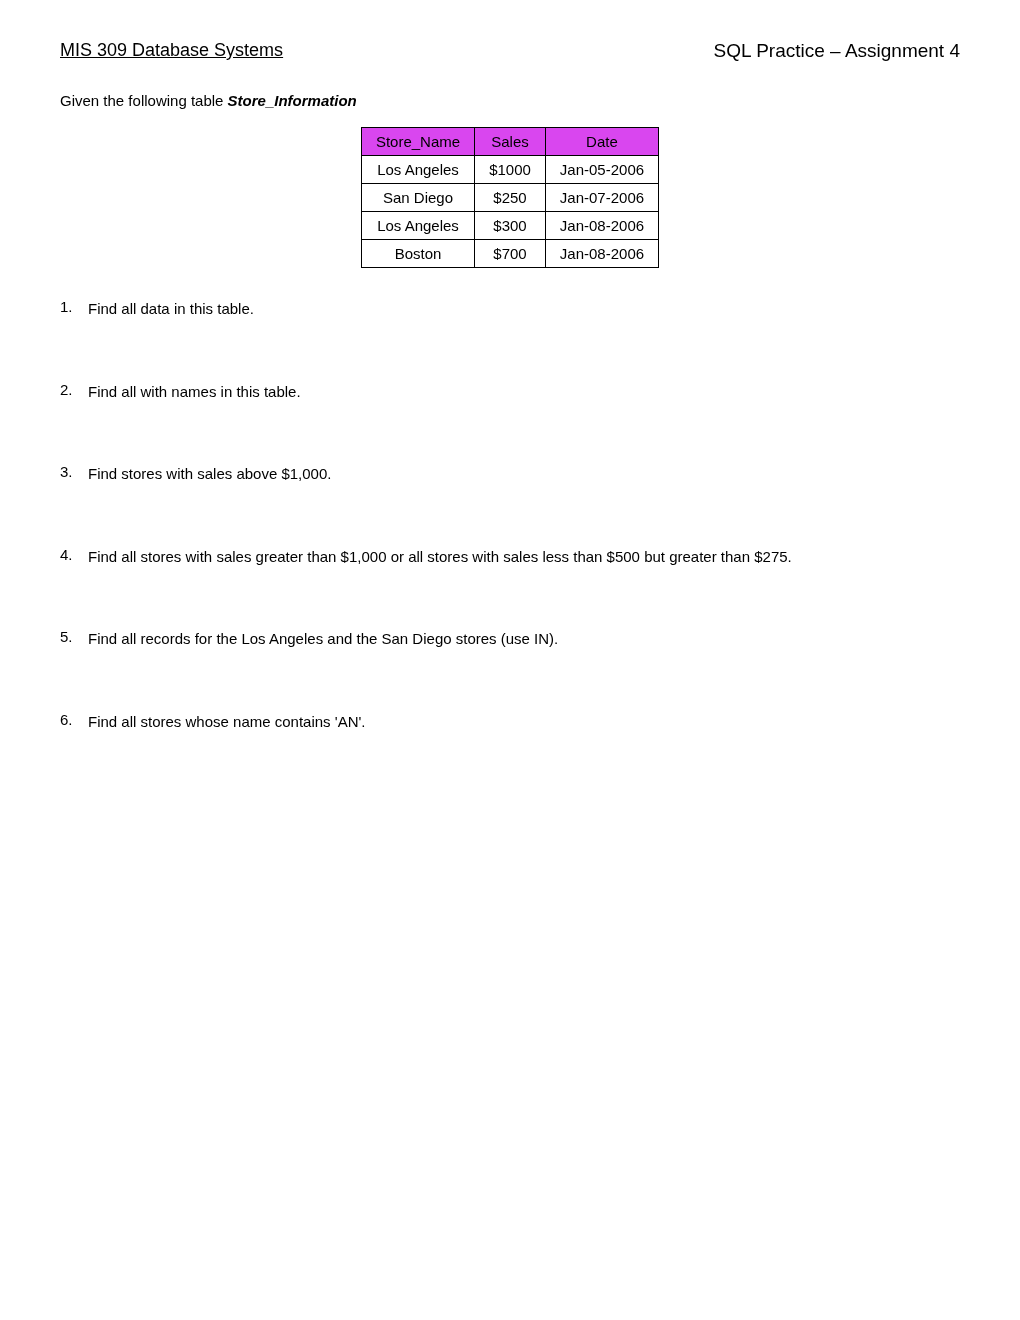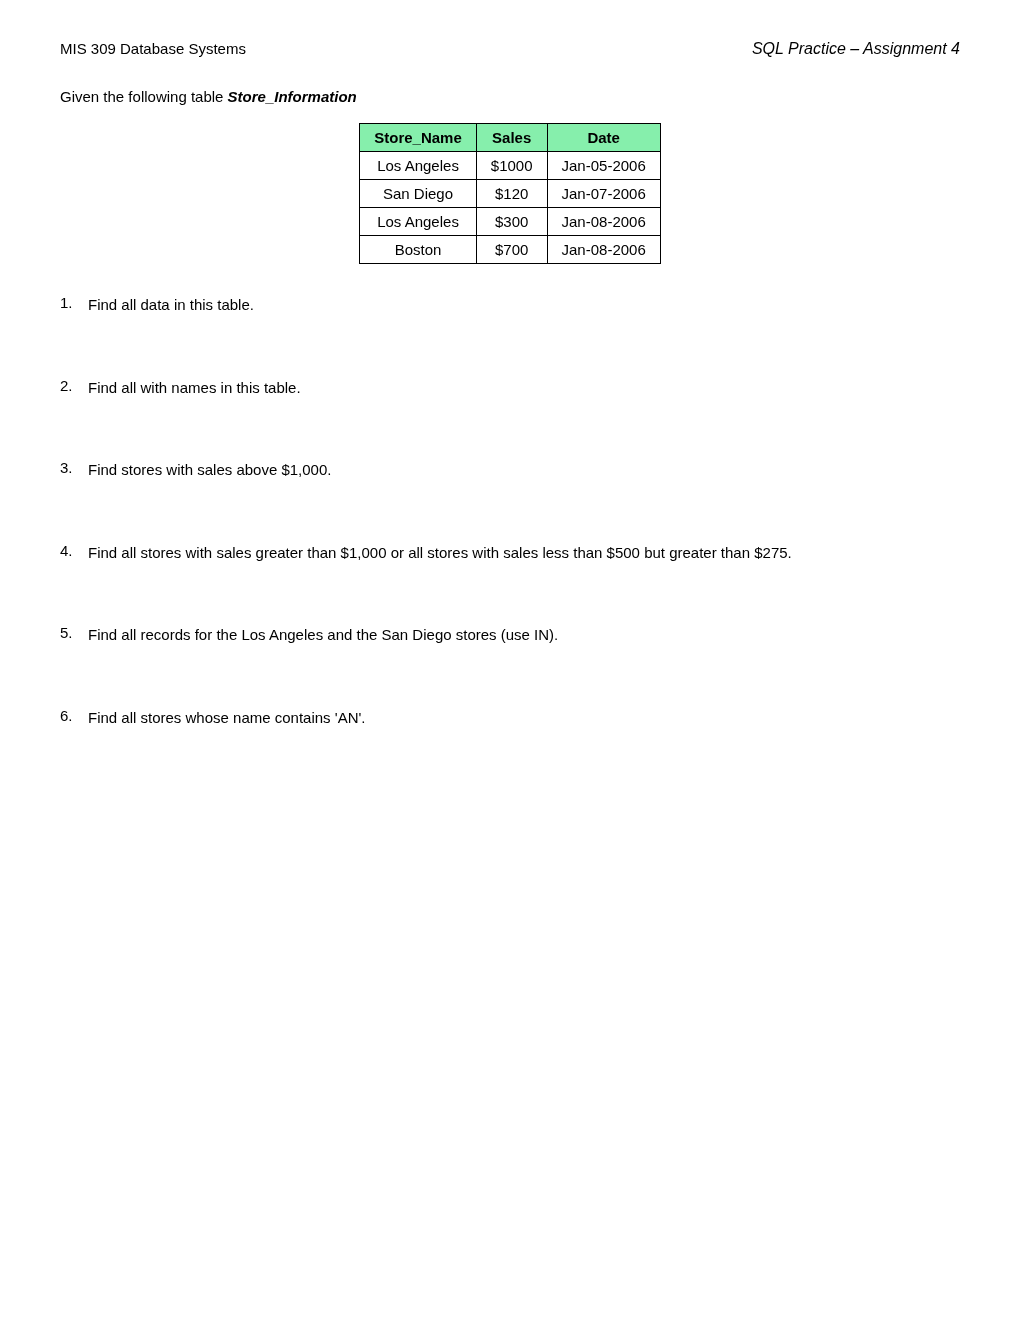--- a/index.html
+++ b/index.html
@@ -19,26 +19,26 @@
     }
 
     .header {
       display: flex;
       justify-content: space-between;
       align-items: flex-start;
       margin-bottom: 30px;
     }
 
     .header-left {
-      font-size: 15px;
+      font-size: 18px;
+      text-decoration: underline;
     }
 
     .header-right {
-      font-size: 16px;
-      font-style: italic;
+      font-size: 19px;
     }
 
     .intro-text {
       text-align: left;
       margin-bottom: 18px;
       font-size: 15px;
     }
 
     .intro-text strong {
       font-weight: bold;
@@ -57,22 +57,22 @@
     }
 
     .store-table th,
     .store-table td {
       border: 1px solid #000000;
       padding: 5px 14px;
       text-align: center;
     }
 
     .store-table th {
-      font-weight: bold;
-      background: #86efac;
+      font-weight: normal;
+      background: #d946ef;
     }
 
     .questions {
       margin-top: 10px;
     }
 
     .question {
       display: flex;
       align-items: flex-start;
       margin-bottom: 60px;
@@ -112,21 +112,21 @@
       </tr>
     </thead>
     <tbody id="table-body">
     <tr>
           <td>Los Angeles</td>
           <td>$1000</td>
           <td>Jan-05-2006</td>
         </tr>
         <tr>
           <td>San Diego</td>
-          <td>$120</td>
+          <td>$250</td>
           <td>Jan-07-2006</td>
         </tr>
         <tr>
           <td>Los Angeles</td>
           <td>$300</td>
           <td>Jan-08-2006</td>
         </tr>
         <tr>
           <td>Boston</td>
           <td>$700</td>

